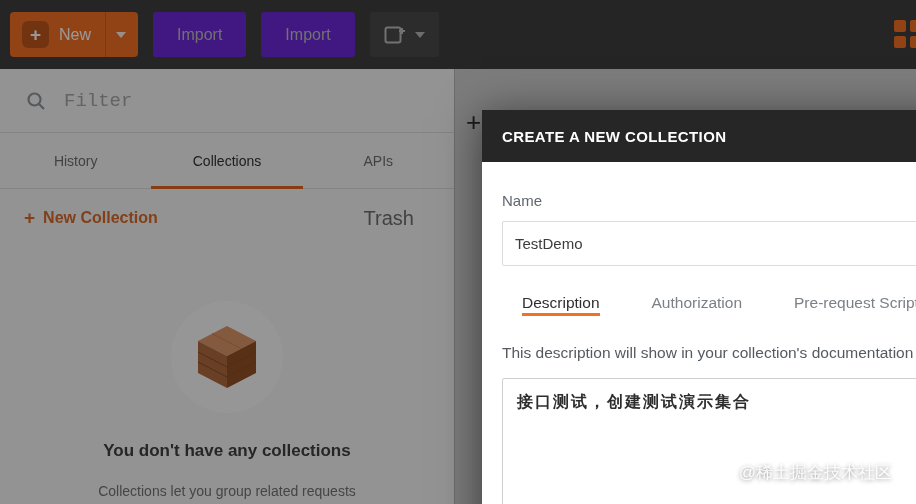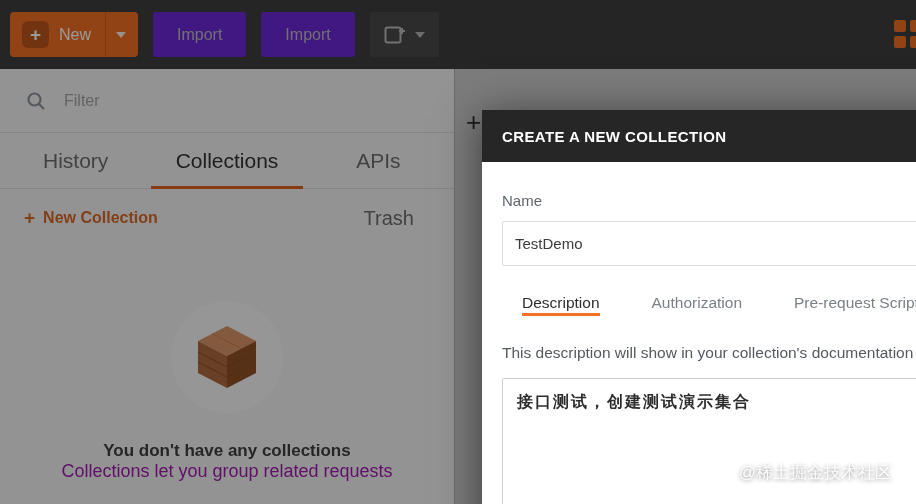--- a/index.html
+++ b/index.html
@@ -24,38 +24,38 @@
               align-items:center;justify-content:center;gap:9px;padding:0 14px;cursor:pointer;}
   .apps-grid{position:absolute;right:-6px;top:20px;display:grid;grid-template-columns:12px 12px;
              grid-auto-rows:12px;gap:4px;cursor:pointer;}
   .apps-grid i{background:#f47023;border-radius:2px;display:block;}
 
   
   .sidebar{position:absolute;left:0;top:69px;width:455px;bottom:0;background:#f5f5f5;
            border-right:1px solid #b5b5b5;box-sizing:border-box;}
   .filter-row{height:63px;display:flex;align-items:center;padding:0 26px;gap:16px;
               border-bottom:1px solid #dcdcdc;}
-  .filter-row input{border:none;outline:none;background:transparent;font-size:16px;color:#555;flex:1;
-                    font-family:Liberation Sans, sans-serif;}
+  .filter-row input{border:none;outline:none;background:transparent;font-size:19px;color:#555;flex:1;
+                    font-family:Liberation Mono, monospace;}
   .filter-row input::placeholder{color:#a6a6a6;}
   .s-tabs{height:55px;display:flex;border-bottom:1px solid #dddddd;}
-  .s-tab{flex:1;display:flex;align-items:center;justify-content:center;font-size:21px;color:#6f6f6f;
+  .s-tab{flex:1;display:flex;align-items:center;justify-content:center;font-size:14px;color:#6f6f6f;
          cursor:pointer;position:relative;}
   .s-tab.active{color:#333;}
   .s-tab.active::after{content:"";position:absolute;left:0;right:0;bottom:-1px;height:3px;background:#e2641f;}
   .newcol-row{height:58px;display:flex;align-items:center;justify-content:space-between;
               padding:0 40px 0 24px;}
   .new-col{display:flex;align-items:center;gap:8px;color:#d96a29;font-size:16px;font-weight:bold;cursor:pointer;}
   .new-col .plus{font-size:19px;font-weight:bold;}
   .trash{color:#6e6e6e;font-size:20px;cursor:pointer;}
   .empty{margin-top:54px;text-align:center;}
   .empty-circle{width:112px;height:112px;margin:0 auto;background:#fbfbfb;border-radius:50%;
                 display:flex;align-items:center;justify-content:center;}
   .empty-title{margin-top:28px;font-size:17px;font-weight:bold;color:#404040;}
-  .empty-sub{font-size:18px;color:#a21caf;}
+  .empty-sub{margin-top:22px;font-size:14px;color:#737373;}
 
   
   .main{position:absolute;left:456px;top:69px;right:0;bottom:0;background:#cfcfcf;}
   .main-plus{position:absolute;left:10px;top:38px;font-size:26px;color:#2e2e2e;font-weight:300;cursor:pointer;}
 
   
   .overlay{position:absolute;left:0;top:0;right:0;bottom:0;background:rgba(0,0,0,0.40);z-index:5;}
   .modal{position:absolute;left:482px;top:110px;width:710px;height:520px;background:#fff;z-index:10;
          box-shadow:0 6px 40px rgba(0,0,0,0.55);}
   .modal-header{height:52px;background:#262626;color:#fff;display:flex;align-items:center;

